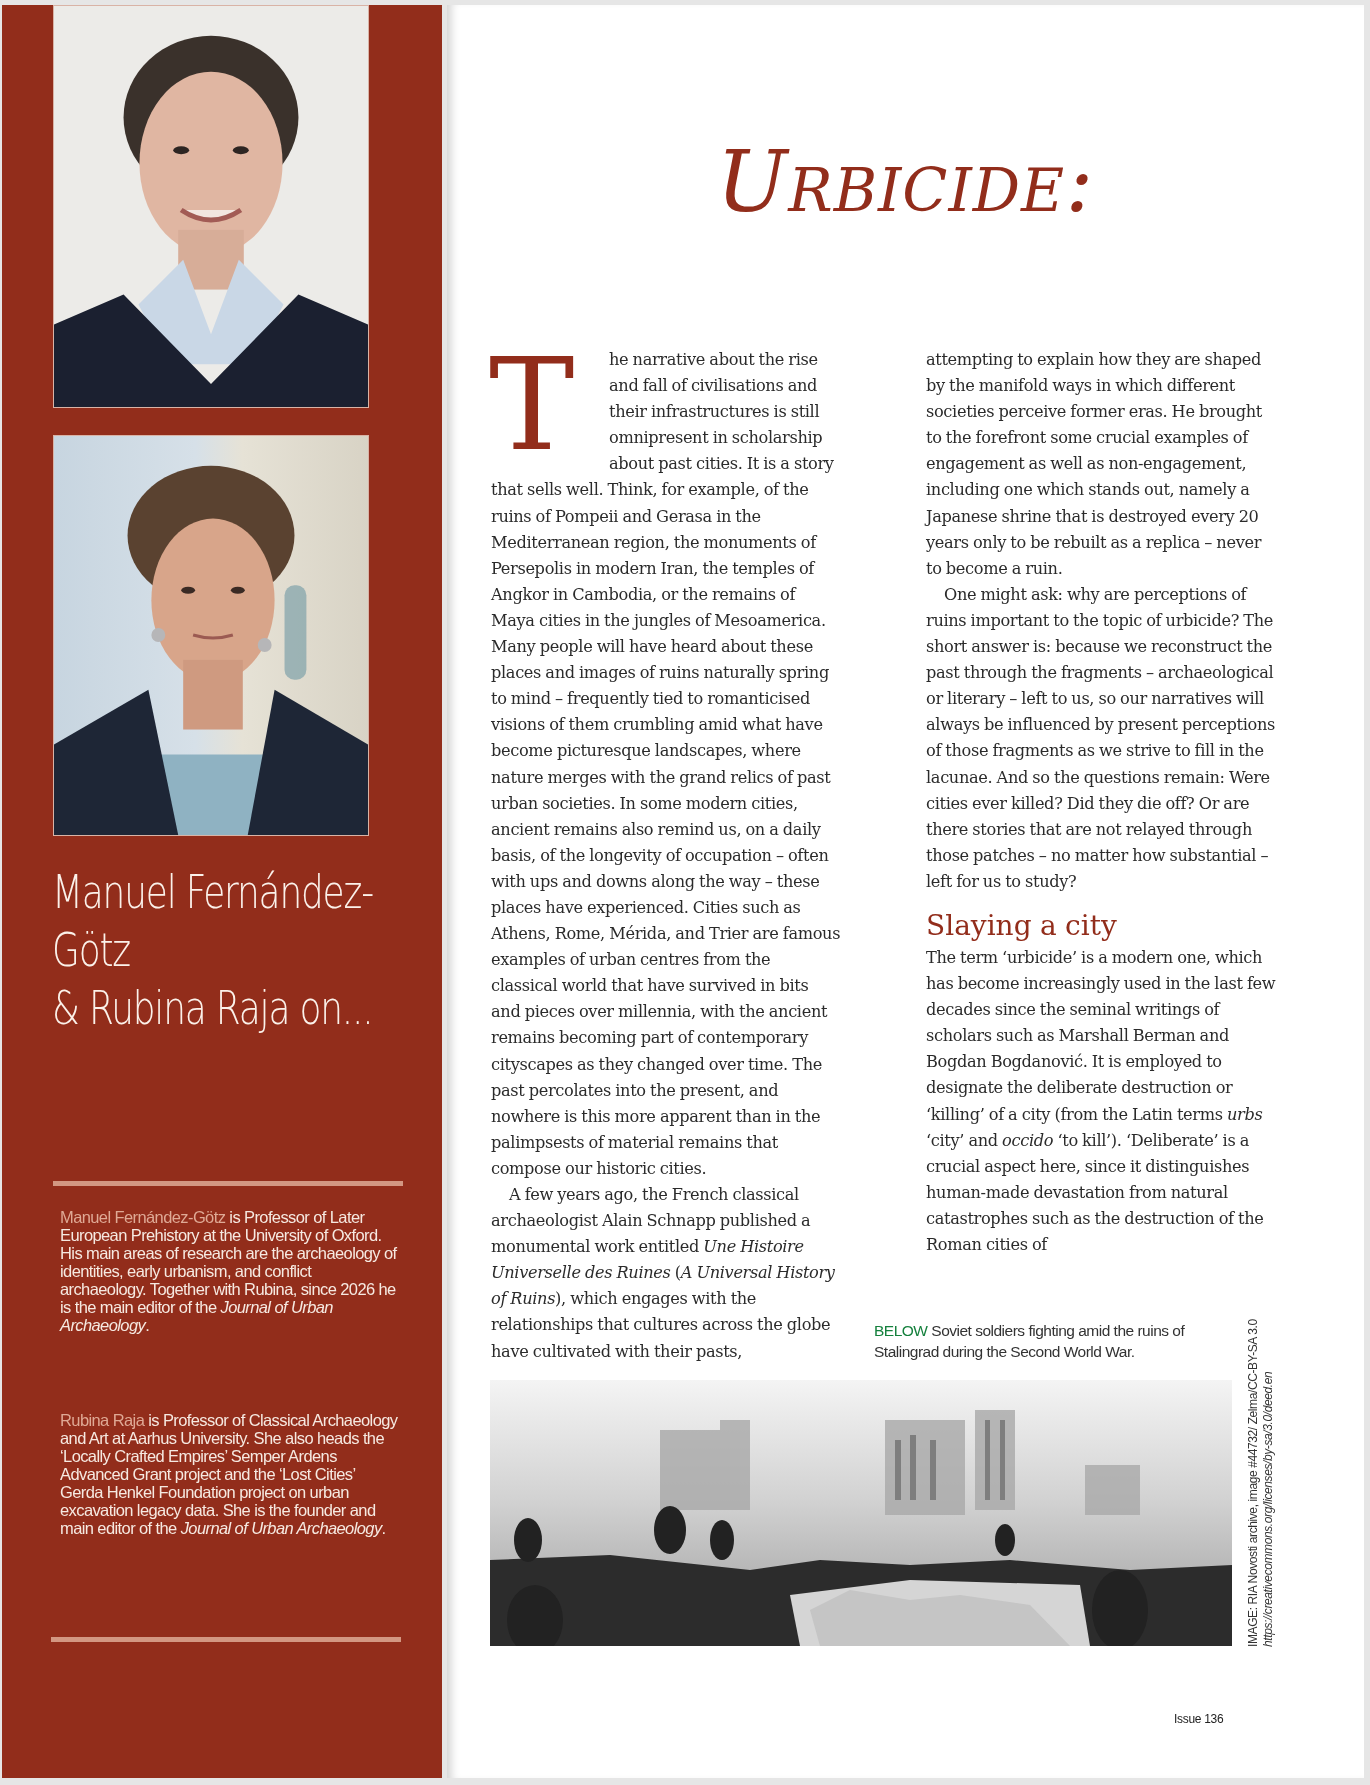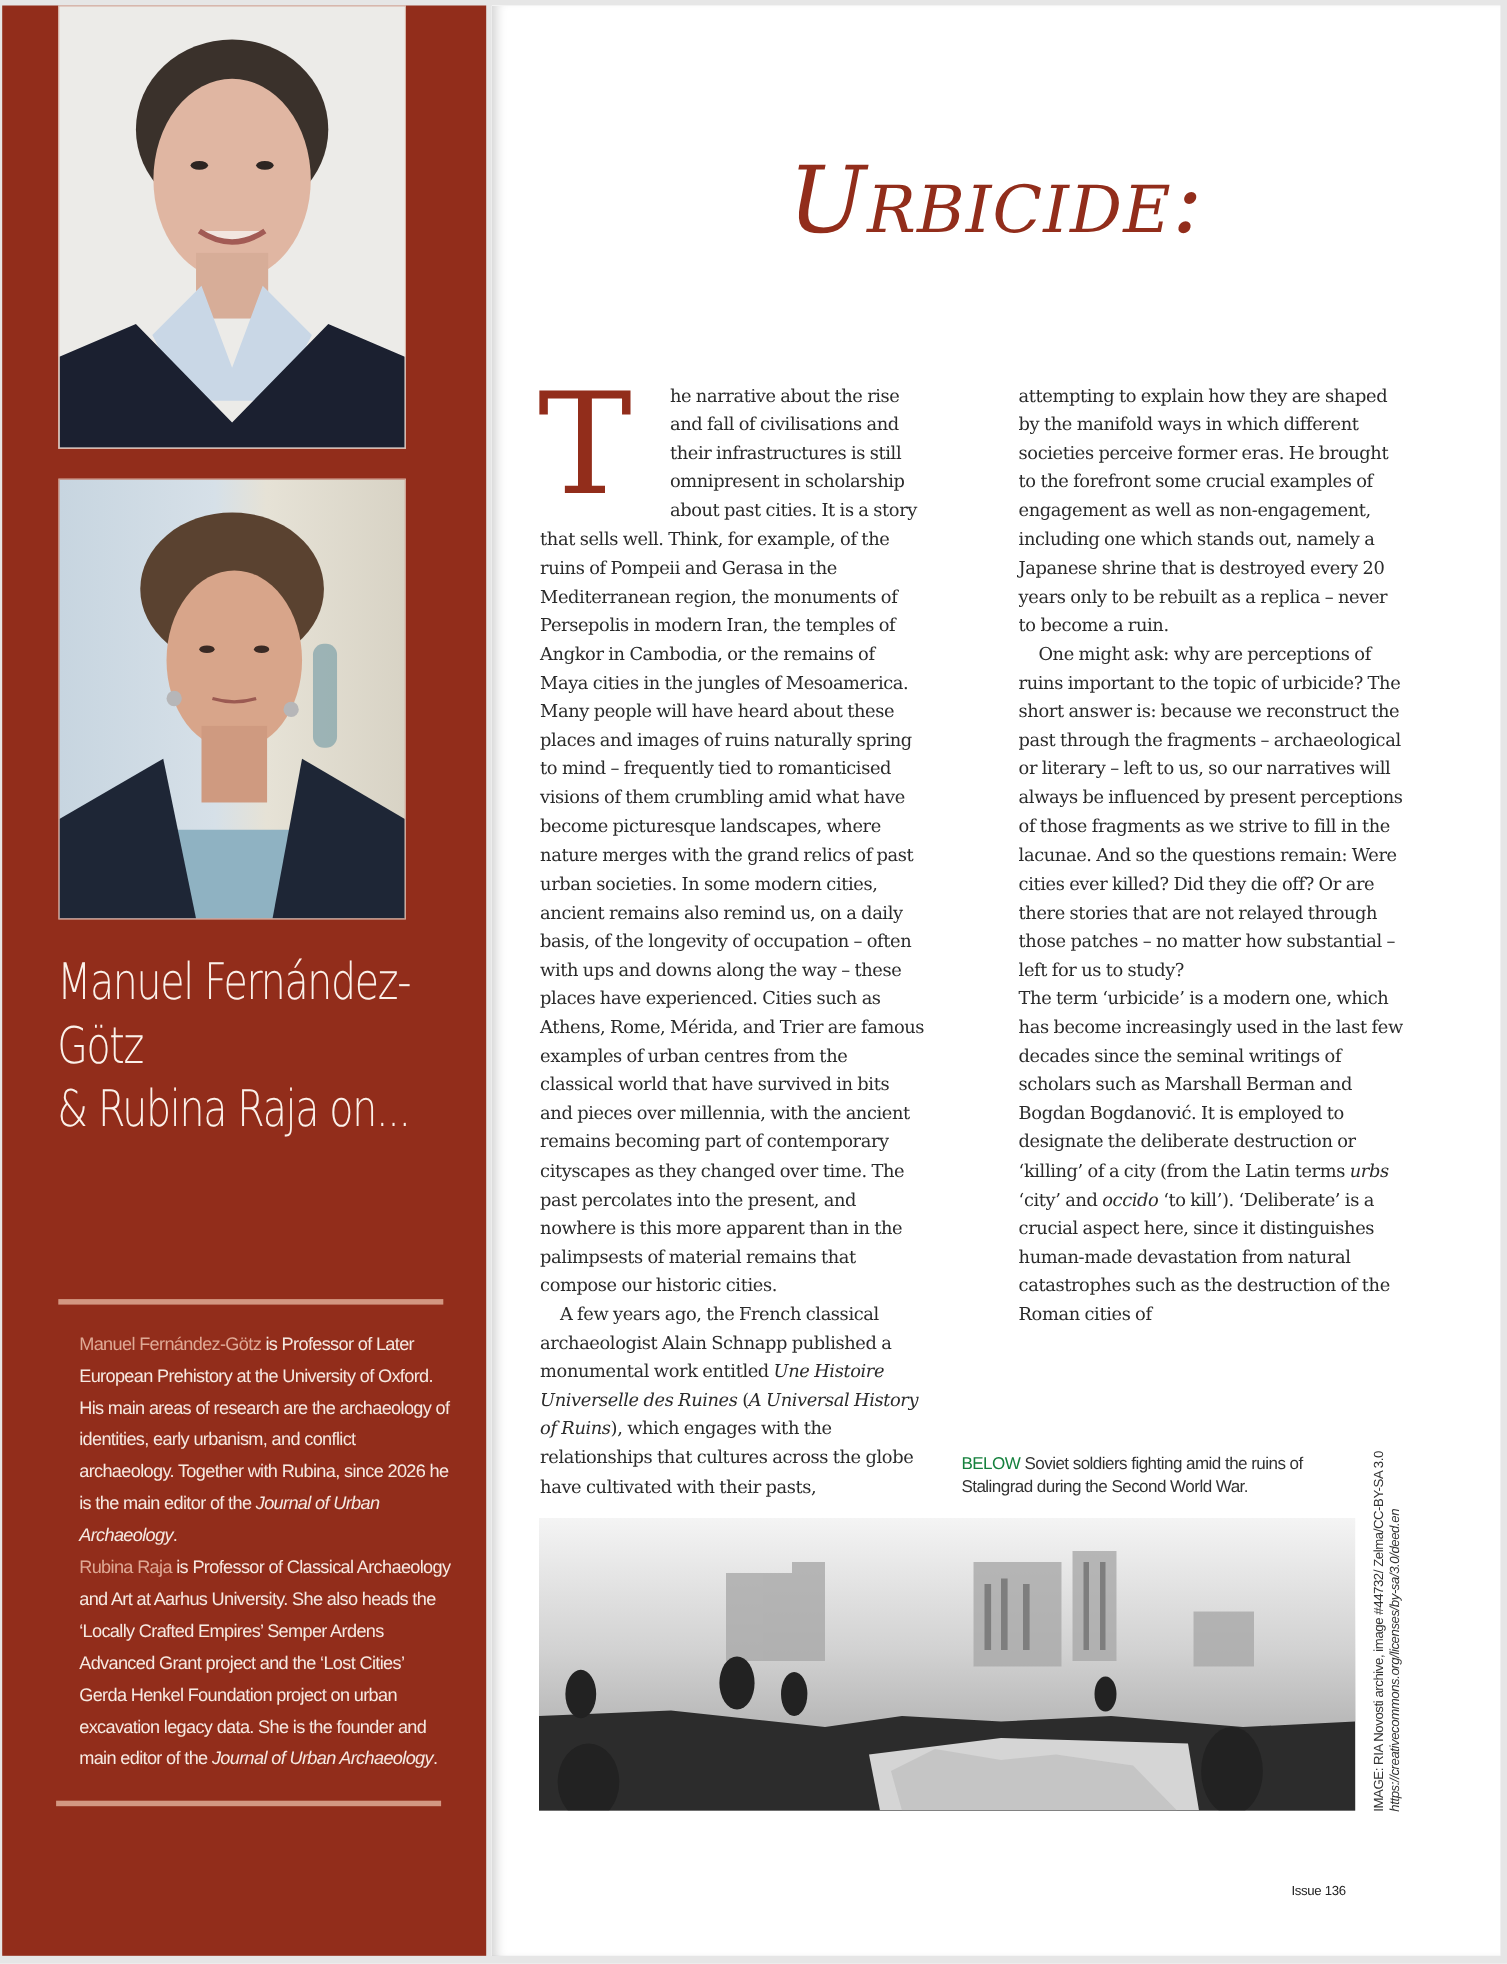--- a/index.html
+++ b/index.html
@@ -27,23 +27,23 @@
     transform: scaleX(0.78); transform-origin: left top;
     width: 500px;
   }
   .rule {
     position: absolute; left: 53px; width: 350px; height: 5px; background: #d39782;
   }
   .rule-top { top: 1181px; }
   .rule-bottom { top: 1637px; left: 51px; }
 
   .bio {
-    position: absolute; left: 72px; width: 340px;
+    position: absolute; left: 60px; width: 340px;
     font-family: "Liberation Sans", sans-serif;
-    font-size: 16.5px; line-height: 29px; color: #f6e9e1;
+    font-size: 16.5px; line-height: 18px; color: #f6e9e1;
     letter-spacing: -0.6px;
   }
   .bio-1 { top: 1208px; }
   .bio-2 { top: 1411px; }
   .bio .bio-name { color: #dfa995; }
   .bio em { font-style: italic; }
 
   .page {
     position: absolute; left: 447px; top: 5px; width: 917px; height: 1773px;
     background: #ffffff;
@@ -198,20 +198,21 @@
     <span class="drop-cap">T</span><span>he narrative about the rise and fall of civilisations and their infrastructures is still omnipresent in scholarship about past cities. It is a story that sells well. Think, for example, of the ruins of Pompeii and Gerasa in the Mediterranean region, the monuments of Persepolis in modern Iran, the temples of Angkor in Cambodia, or the remains of Maya cities in the jungles of Mesoamerica. Many people will have heard about these places and images of ruins naturally spring to mind – frequently tied to romanticised visions of them crumbling amid what have become picturesque landscapes, where nature merges with the grand relics of past urban societies. In some modern cities, ancient remains also remind us, on a daily basis, of the longevity of occupation – often with ups and downs along the way – these places have experienced. Cities such as Athens, Rome, Mérida, and Trier are famous examples of urban centres from the classical world that have survived in bits and pieces over millennia, with the ancient remains becoming part of contemporary cityscapes as they changed over time. The past percolates into the present, and nowhere is this more apparent than in the palimpsests of material remains that compose our historic cities.</span>
   </p>
   <p class="indent">
     <span>A few years ago, the French classical archaeologist Alain Schnapp published a monumental work entitled </span><em>Une Histoire Universelle des Ruines</em><span> (</span><em>A Universal History of Ruins</em><span>), which engages with the relationships that cultures across the globe have cultivated with their pasts,</span>
   </p>
 </section>
 
 <section class="col col-2">
   <p>attempting to explain how they are shaped by the manifold ways in which different societies perceive former eras. He brought to the forefront some crucial examples of engagement as well as non-engagement, including one which stands out, namely a Japanese shrine that is destroyed every 20 years only to be rebuilt as a replica – never to become a ruin.</p>
   <p class="indent">One might ask: why are perceptions of ruins important to the topic of urbicide? The short answer is: because we reconstruct the past through the fragments – archaeological or literary – left to us, so our narratives will always be influenced by present perceptions of those fragments as we strive to fill in the lacunae. And so the questions remain: Were cities ever killed? Did they die off? Or are there stories that are not relayed through those patches – no matter how substantial – left for us to study?</p>
+  <h3 class="subhead">Slaying a city</h3>
   <p>
     <span>The term ‘urbicide’ is a modern one, which has become increasingly used in the last few decades since the seminal writings of scholars such as Marshall Berman and Bogdan Bogdanović. It is employed to designate the deliberate destruction or ‘killing’ of a city (from the Latin terms </span><em>urbs</em><span> ‘city’ and </span><em>occido</em><span> ‘to kill’). ‘Deliberate’ is a crucial aspect here, since it distinguishes human-made devastation from natural catastrophes such as the destruction of the Roman cities of</span>
   </p>
 </section>
 
 <p class="caption">
   <span class="caption-label">BELOW</span><span> Soviet soldiers fighting amid the ruins of Stalingrad during the Second World War.</span>
 </p>
 
 <figure class="war-photo">

